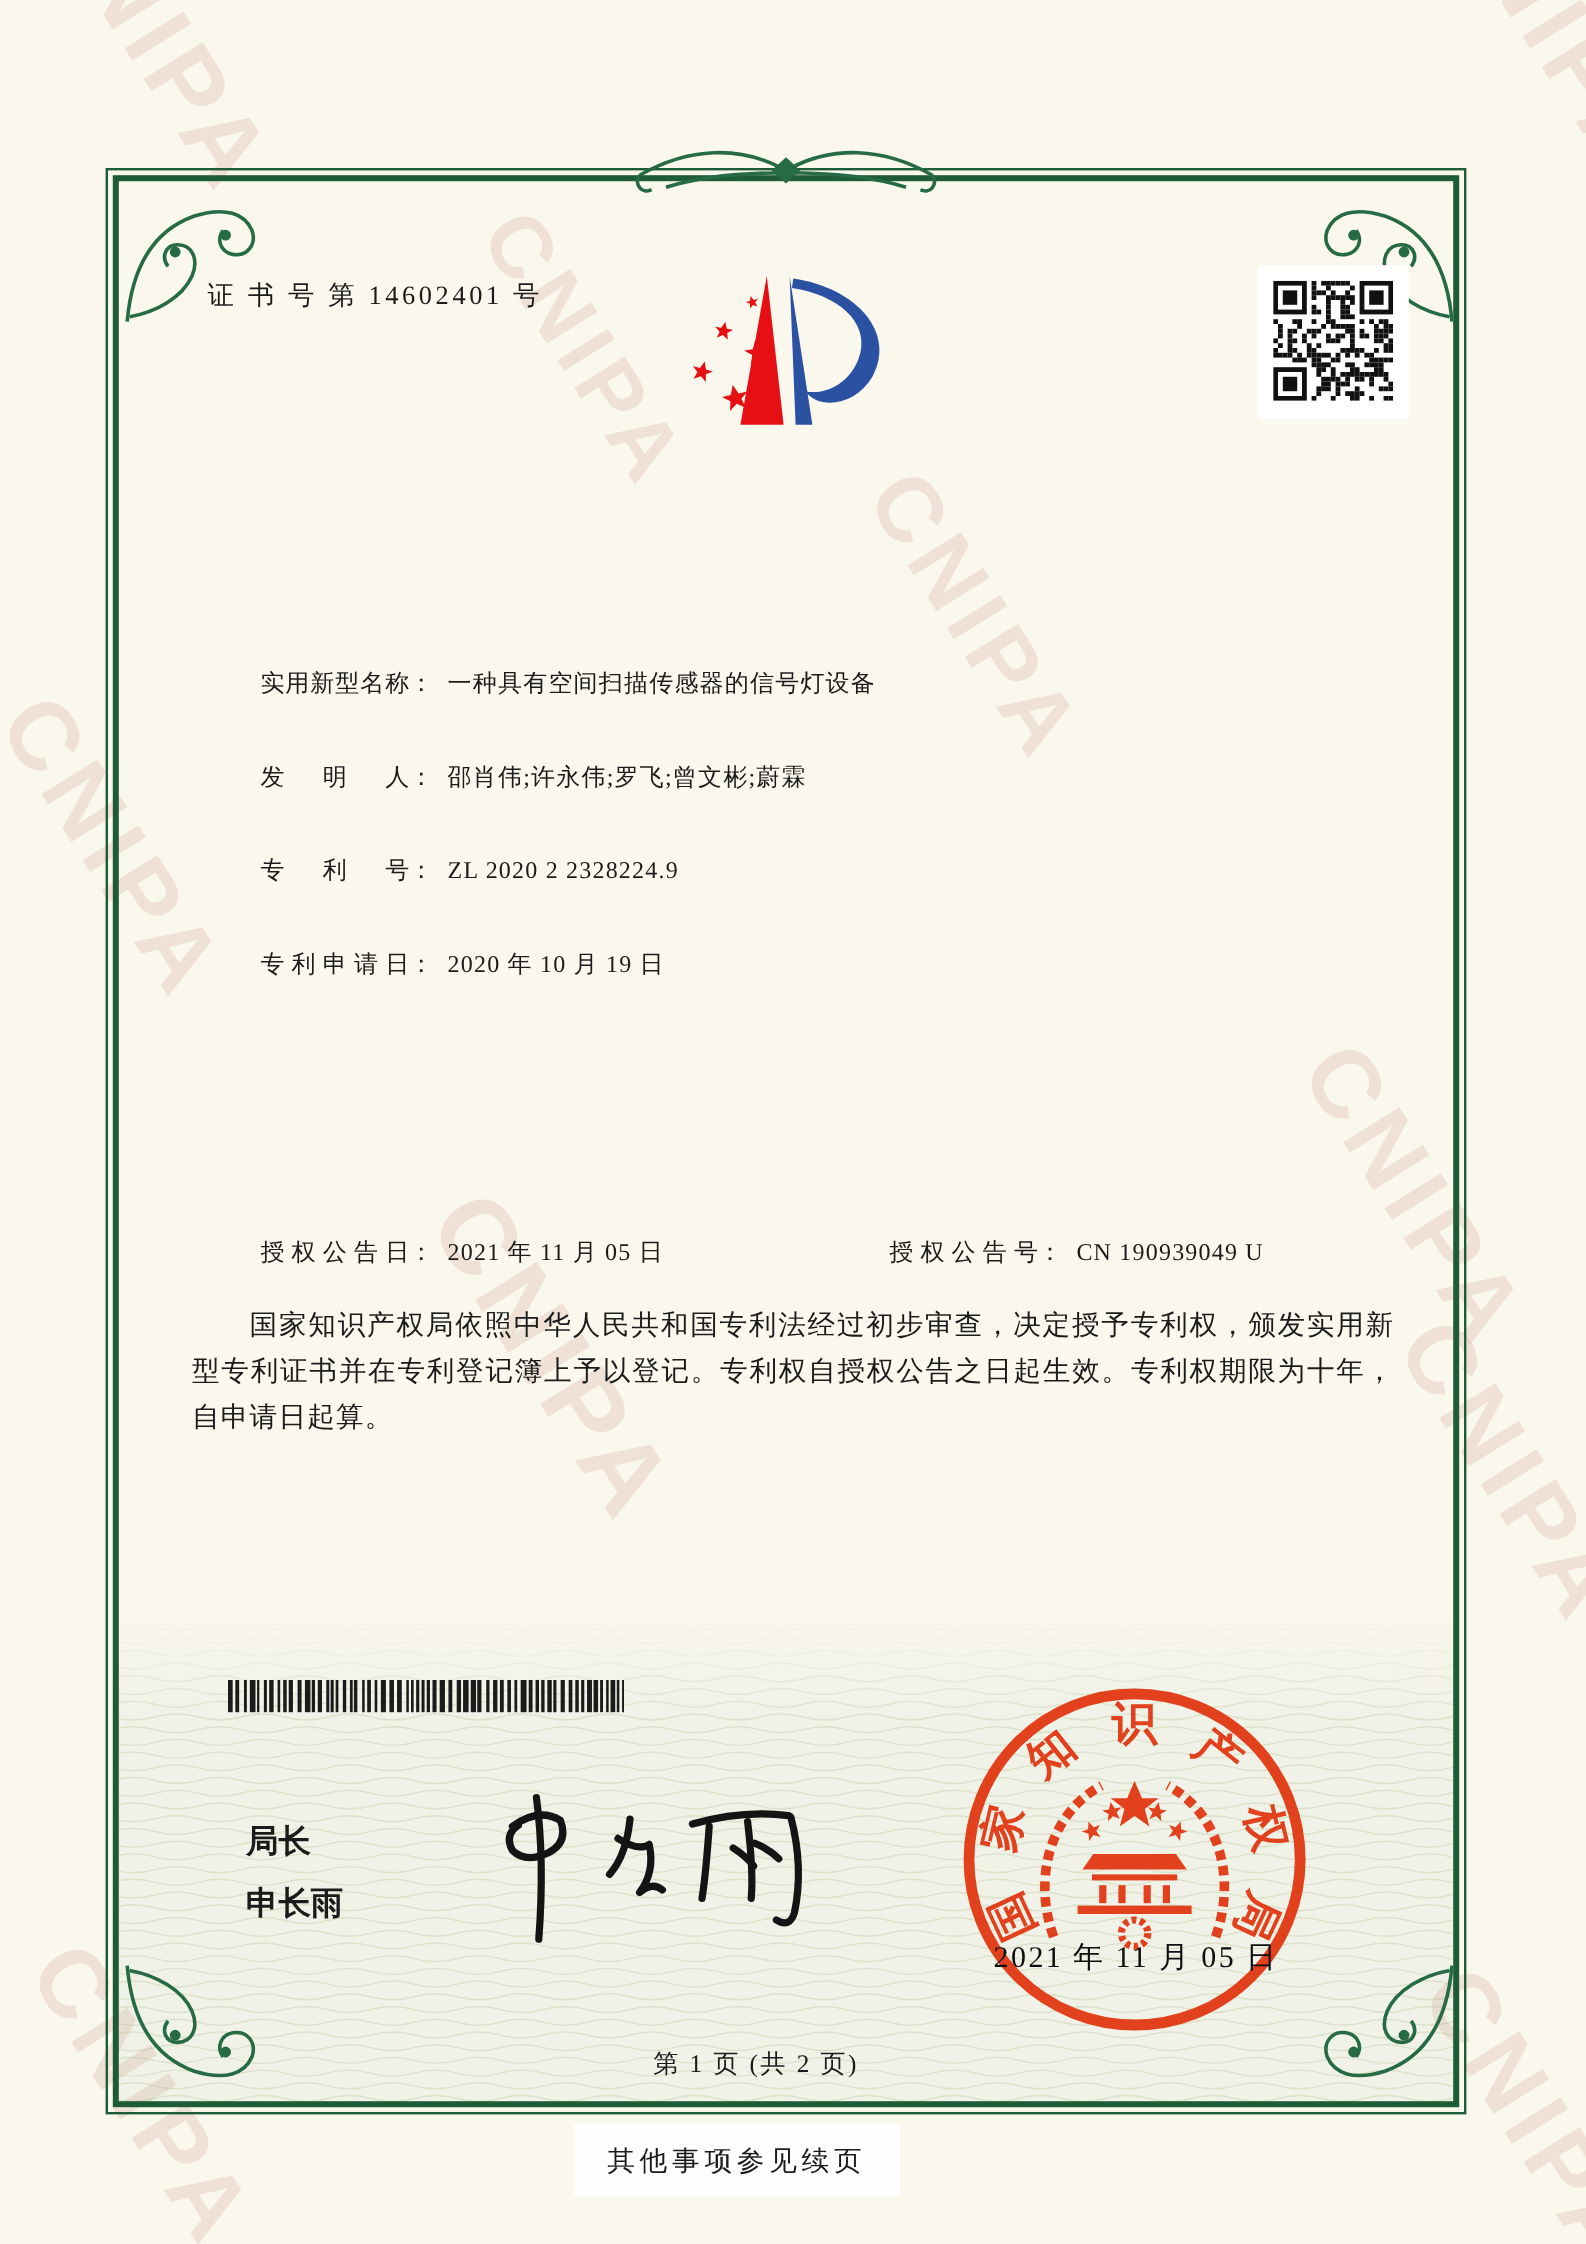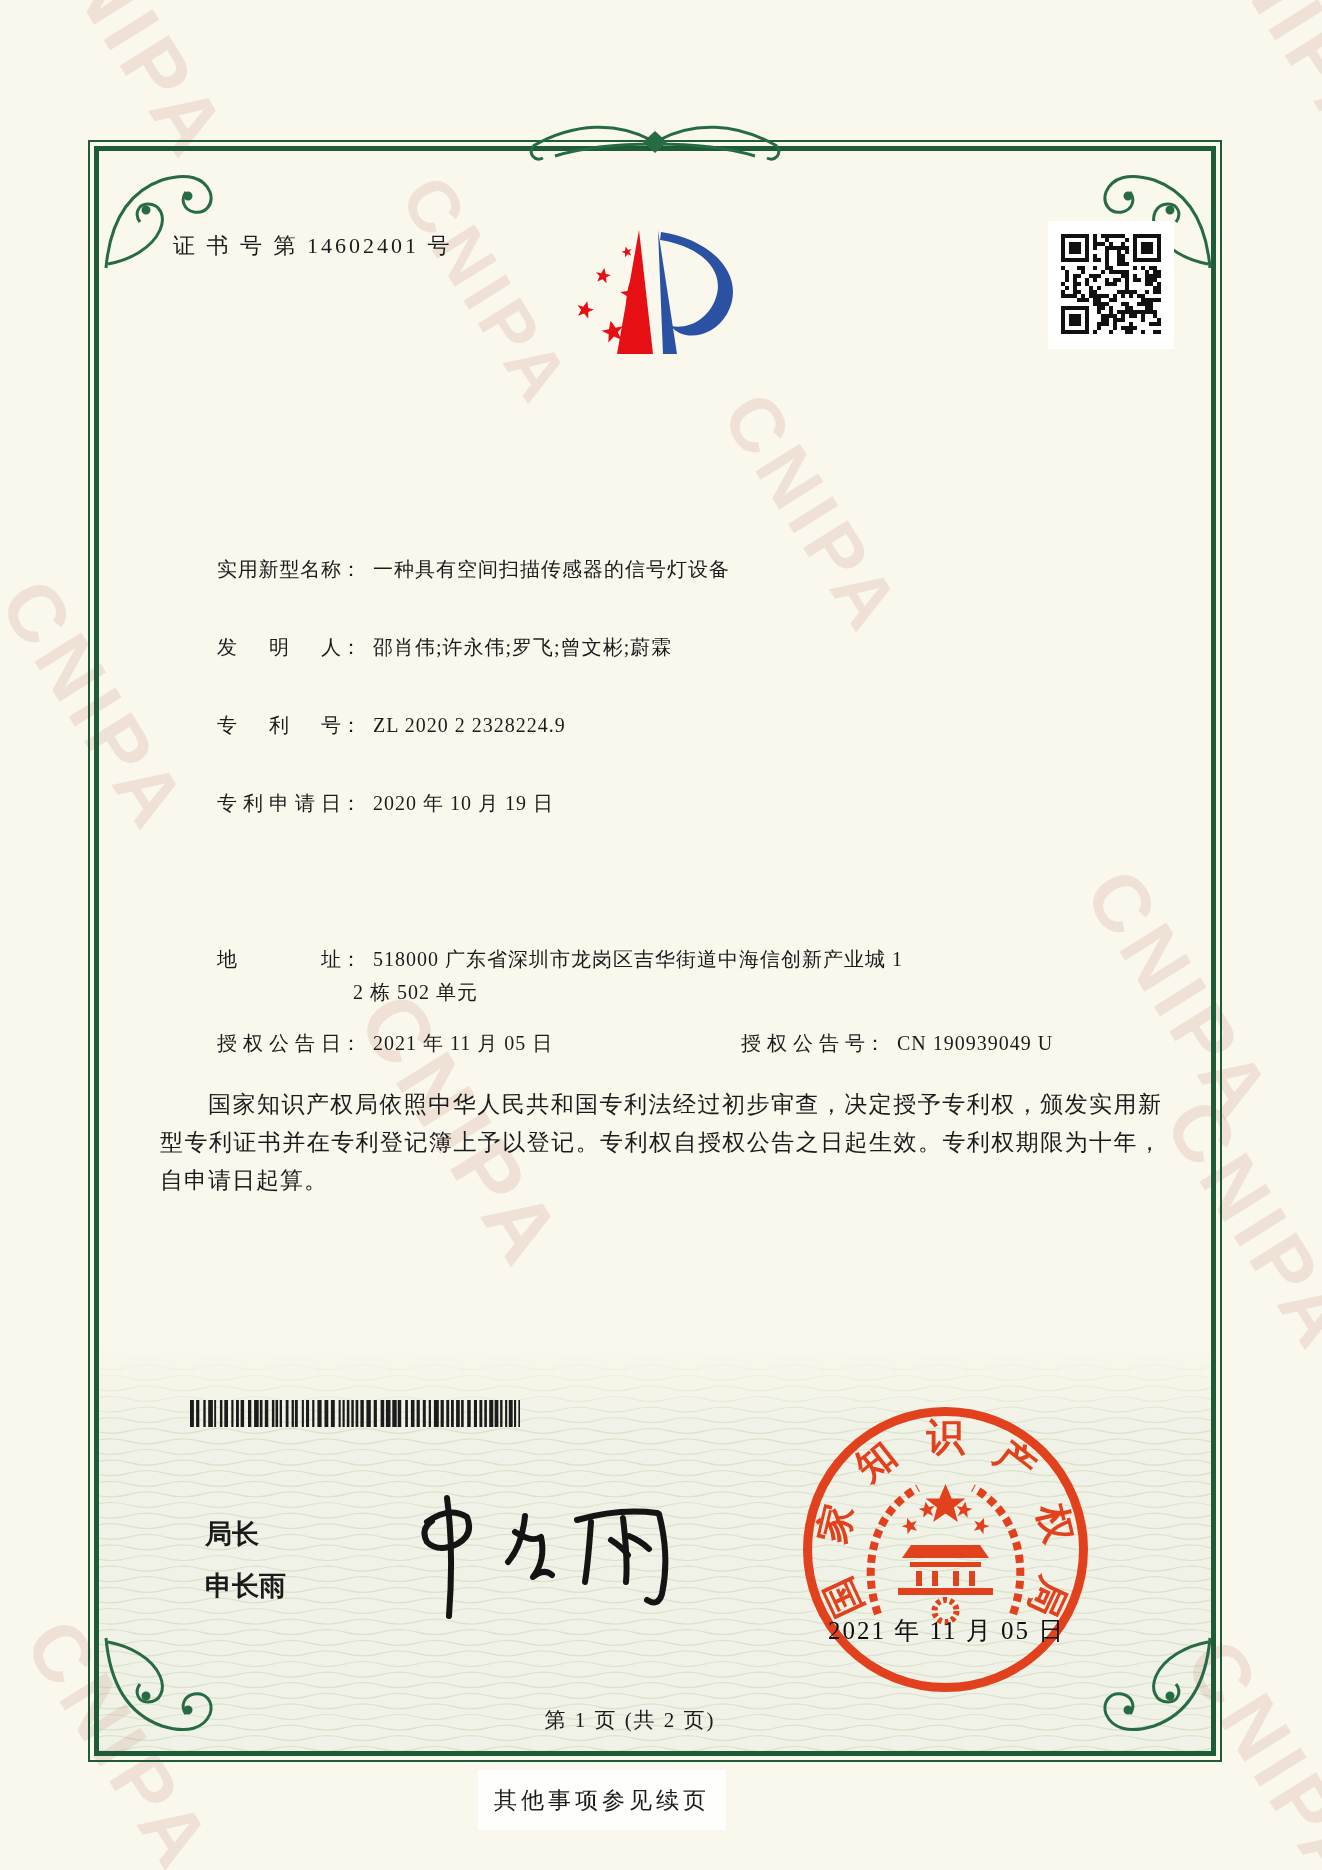--- a/index.html
+++ b/index.html
@@ -36,21 +36,21 @@
   .fline2{margin-left:136px; letter-spacing:1px;}
   .body-text{position:absolute; left:160px; top:1086px; width:1002px; z-index:3;
     font-size:23px; line-height:38px; letter-spacing:1px; text-align:justify;}
   .body-text p{margin:0 0 4px 0; text-indent:48px;}
   .gothic{font-family:"Liberation Sans","DejaVu Sans",sans-serif; font-weight:700;}
   .signer-title{position:absolute; left:205px; top:1516px; font-size:27px; z-index:3;}
   .signer-name{position:absolute; left:205px; top:1568px; font-size:27px; z-index:3;}
   .seal-date{position:absolute; left:828px; top:1614px; font-size:25px; letter-spacing:2px; z-index:5; color:#0e0e0e;}
   .pageinfo{position:absolute; left:455px; top:1706px; width:350px; text-align:center; font-size:21px; letter-spacing:2px; z-index:3;}
   .footer-note{
-    position:absolute; left:478px; top:1770px; width:248px; height:60px; z-index:3;
+    position:absolute; left:478px; top:1770px; width:272px; height:60px; z-index:3;
     background:rgba(255,255,255,.82); text-align:center; font-size:23px; letter-spacing:4px;
     display:flex; align-items:center; justify-content:center;
   }
   svg{display:block;}
 </style>
 </head>
 <body>
 
 <div class="page">
 
@@ -406,24 +406,20 @@
   </div>
   <div class="frow" style="top:634px;">
     <span class="flabel">发明人</span><span>：</span><span class="fvalue">邵肖伟;许永伟;罗飞;曾文彬;蔚霖</span>
   </div>
   <div class="frow" style="top:712px;">
     <span class="flabel">专利号</span><span>：</span><span class="fvalue">ZL 2020 2 2328224.9</span>
   </div>
   <div class="frow" style="top:790px;">
     <span class="flabel">专利申请日</span><span>：</span><span class="fvalue">2020 年 10 月 19 日</span>
   </div>
-  <div class="frow" style="top:946px;">
-    <span class="flabel">地址</span><span>：</span><span class="fvalue">518000 广东省深圳市龙岗区吉华街道中海信创新产业城 1</span>
-    <div class="fline2" style="margin-top:6px;">2 栋 502 单元</div>
-  </div>
   <div class="frow" style="top:1030px;">
     <span class="flabel">授权公告日</span><span>：</span><span class="fvalue">2021 年 11 月 05 日</span>
   </div>
   <div class="frow" style="top:1030px; left:697px;">
     <span class="flabel">授权公告号</span><span>：</span><span class="fvalue">CN 190939049 U</span>
   </div>
 
   <div class="body-text">
     <p>国家知识产权局依照中华人民共和国专利法经过初步审查，决定授予专利权，颁发实用新型专利证书并在专利登记簿上予以登记。专利权自授权公告之日起生效。专利权期限为十年，自申请日起算。</p>
   </div>

